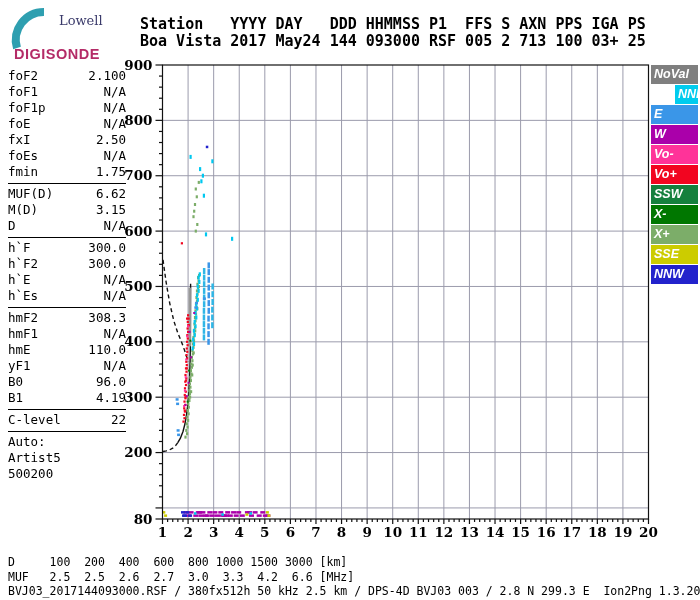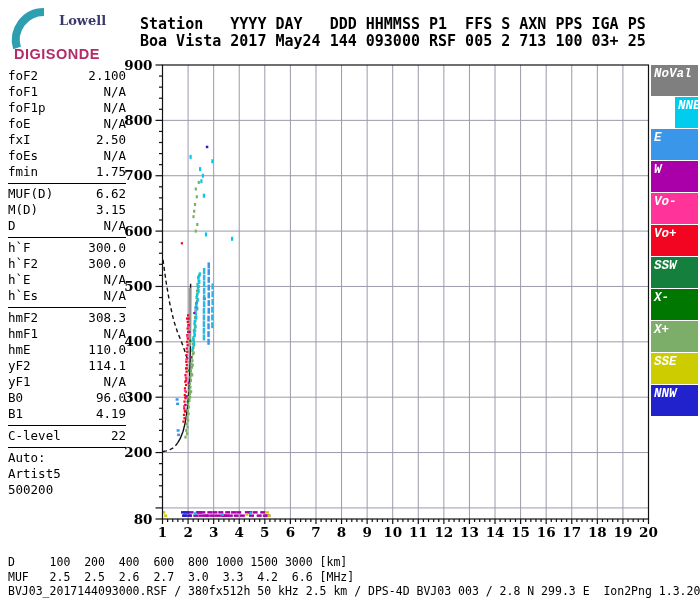--- a/index.html
+++ b/index.html
@@ -1,29 +1,29 @@
 <!DOCTYPE html>
 <html><head>
 <meta charset="utf-8">
 <style>
   body{margin:0;background:#fff}
   .page{position:relative;width:700px;height:600px;background:#ffffff;overflow:hidden;
         font-family:"DejaVu Sans Mono","Liberation Mono",monospace;color:#000}
   .logo{position:absolute;left:6px;top:6px;width:125px;height:50px}
   .logo-lowell{position:absolute;left:53px;top:7px;font-family:"DejaVu Serif",serif;
-        font-weight:bold;font-size:13px;color:#3a3a6a}
+        font-weight:normal;font-size:13px;color:#3a3a6a}
   .logo-digisonde{position:absolute;left:8px;top:40px;font-family:"Liberation Sans",sans-serif;
         font-weight:bold;font-size:14.5px;letter-spacing:.5px;color:#b42b67}
   .header{position:absolute;left:140px;top:16px;font-weight:bold;font-size:15px;
         line-height:17px;white-space:pre}
   .params{position:absolute;left:8px;top:68px;width:118px;font-size:12.5px}
   .prow{display:flex;justify-content:space-between;height:16px;line-height:16px}
   .psep{border-top:1.4px solid #000;margin:3px 0 2px 0}
   .legend{position:absolute;left:651px;top:65px;width:47px}
-  .legend-item{height:31px;margin-bottom:1px;color:#fff;font-family:Liberation Mono, monospace;
+  .legend-item{height:19px;margin-bottom:1px;color:#fff;font-family:Liberation Sans, sans-serif;
         font-style:italic;font-weight:bold;font-size:12.5px;line-height:18px;
         padding-left:3px;box-sizing:border-box;white-space:nowrap}
   .footer{position:absolute;left:8px;top:555px;font-size:11.5px;line-height:14.5px;white-space:pre}
   .fbold{font-weight:normal}
   svg.plot{position:absolute;left:0;top:0}
 </style>
 </head>
 <body>
 
 <div class="page">
@@ -103,24 +103,20 @@
         <span>hmF2</span>
         <span>308.3</span>
       </div>
       <div class="prow">
         <span>hmF1</span>
         <span>N/A</span>
       </div>
       <div class="prow">
         <span>hmE</span>
         <span>110.0</span>
-      </div>
-      <div class="prow">
-        <span>yF2</span>
-        <span>114.1</span>
       </div>
       <div class="prow">
         <span>yF1</span>
         <span>N/A</span>
       </div>
       <div class="prow">
         <span>B0</span>
         <span>96.0</span>
       </div>
       <div class="prow">

